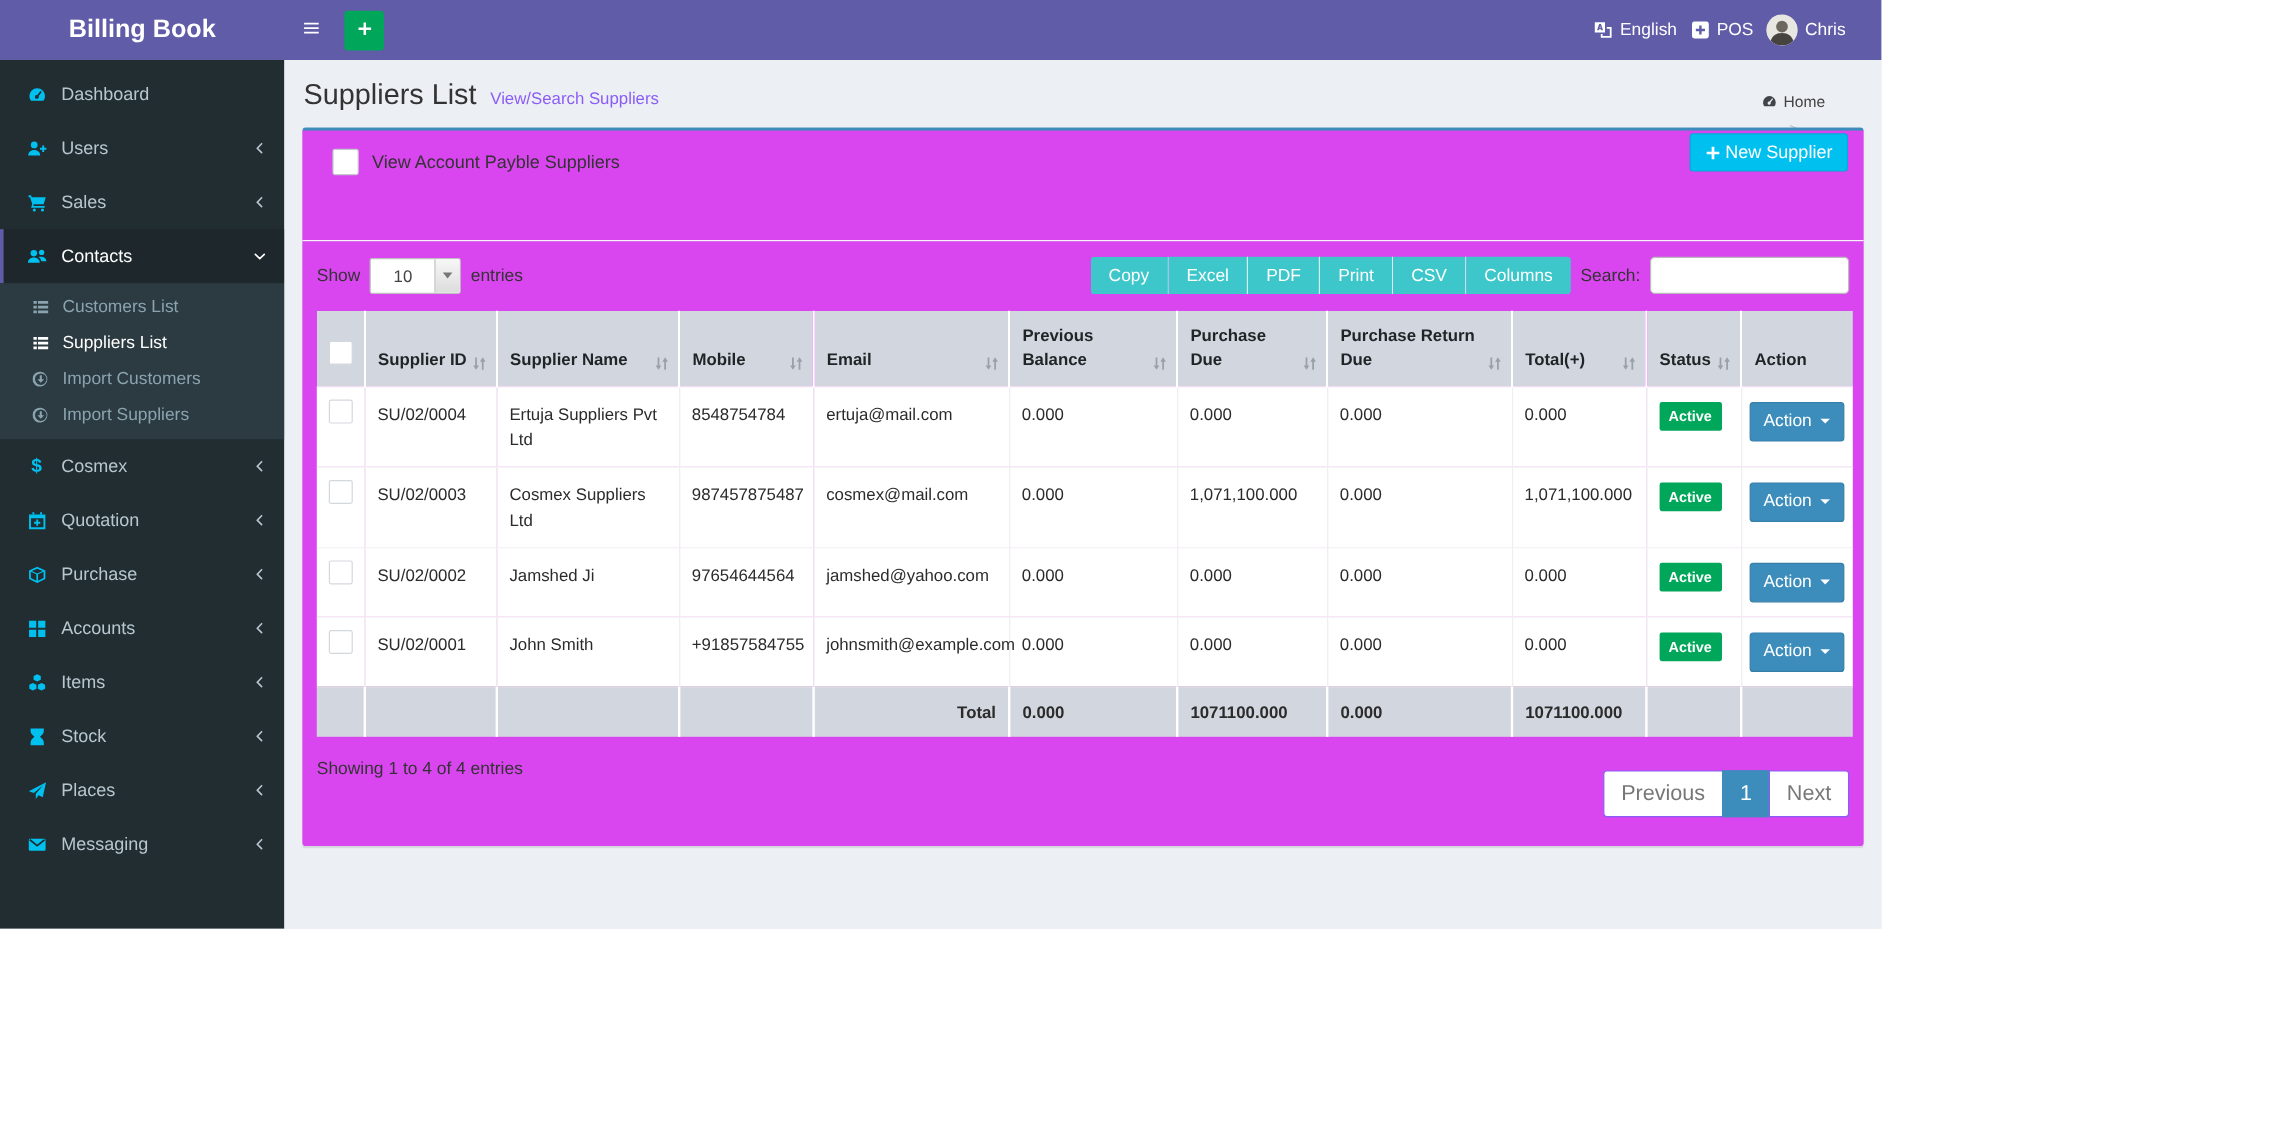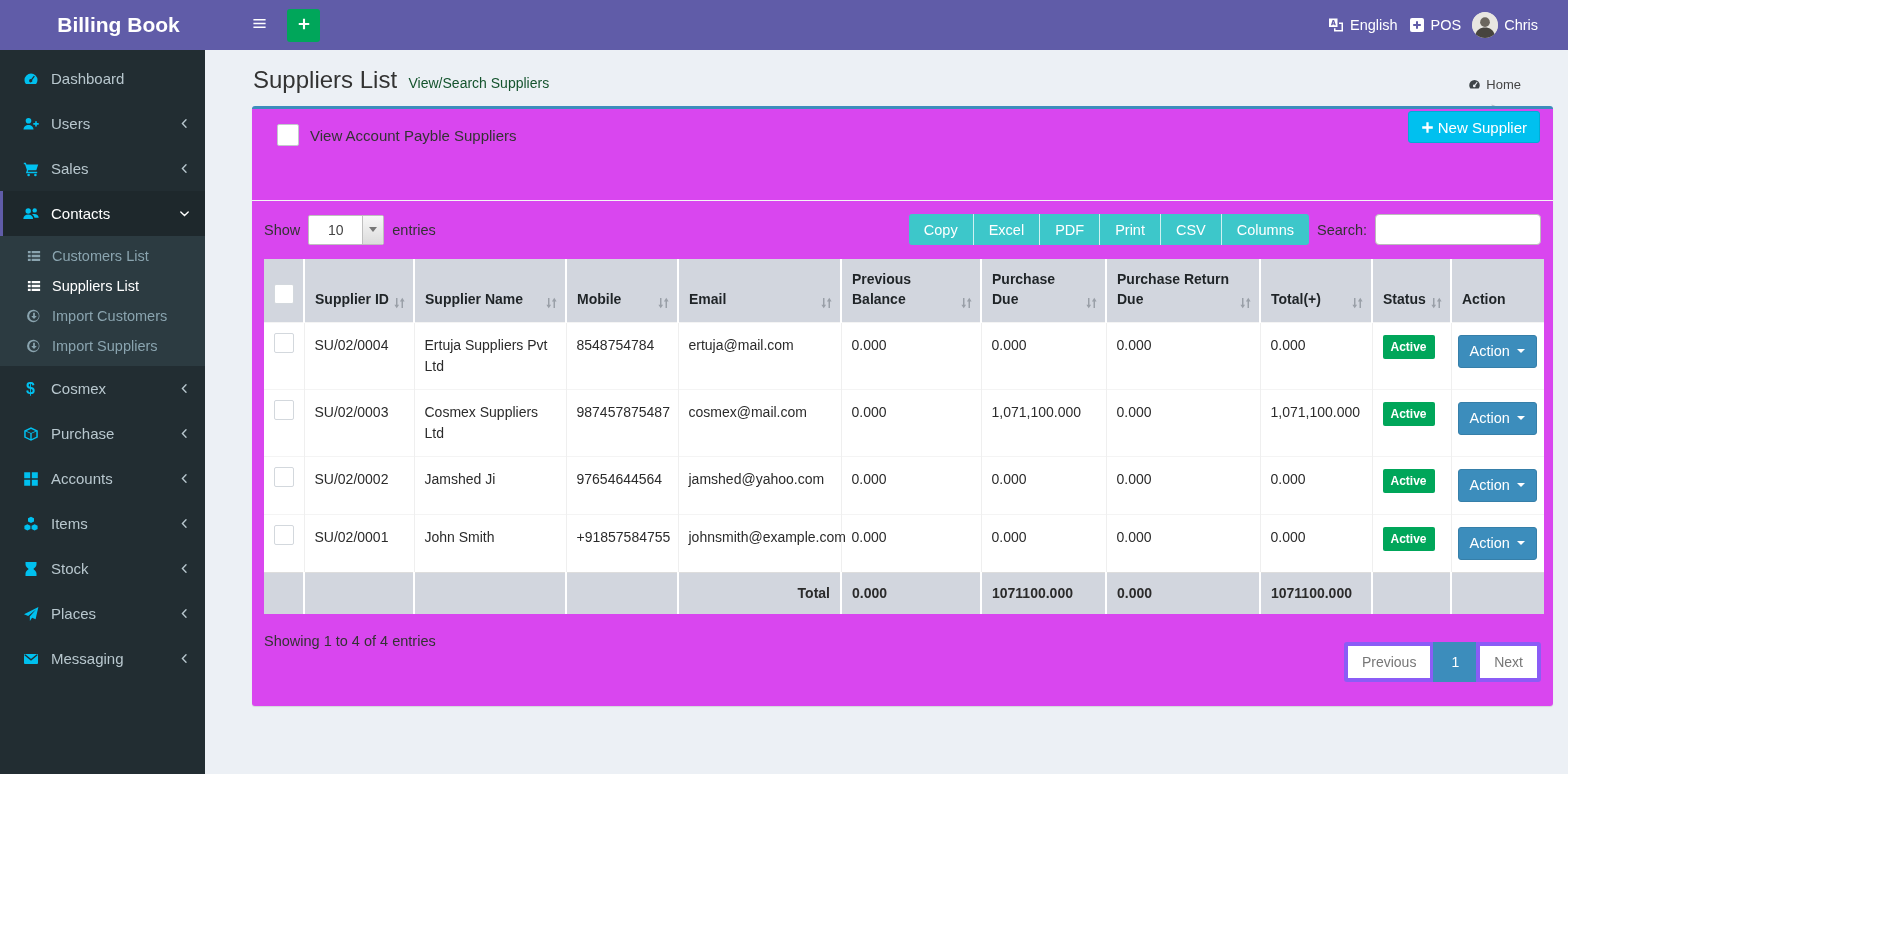--- a/index.html
+++ b/index.html
@@ -20,21 +20,21 @@
   .add-btn { width:33px; height:33px; background:var(--green,#00a65a); border:none; border-radius:3px; margin-left:6px; display:flex; align-items:center; justify-content:center; cursor:pointer; color:#fff; }
   .add-btn svg { width:14px; height:14px; fill:currentColor; }
   .nav-right { margin-left:auto; display:flex; align-items:center; gap:11px; padding-right:30px; color:#fff; font-size:14.5px; }
   .nav-item { display:flex; align-items:center; gap:6px; cursor:pointer; color:#fff; }
   .nav-item .icon { display:flex; }
   .nav-item .icon svg { width:16px; height:16px; fill:currentColor; }
   .avatar { width:26px; height:26px; border-radius:50%; overflow:hidden; display:block; background:#e3e3e3; }
   .avatar svg { width:26px; height:26px; display:block; }
 
   
-  .sidebar { position:absolute; top:50px; left:0; width:205px; bottom:0; background:var(--sidebar_bg,#222d32); }
+  .sidebar { position:absolute; top:50px; left:0; width:237px; bottom:0; background:var(--sidebar_bg,#222d32); }
   #sidebar-menu { padding-top:6px; }
   .side-item { display:flex; align-items:center; height:45px; padding-left:21px; color:var(--sidebar_text,#b8c7ce); font-size:15px; cursor:pointer; }
   .side-item .icon { width:19px; margin-right:11px; display:flex; justify-content:center; color:var(--icon_cyan,#00c0ef); }
   .side-item .icon svg { width:16px; height:16px; fill:currentColor; }
   .side-item .icon.dollar { font-weight:bold; font-size:16px; }
   .side-item.active { background:var(--sidebar_active_bg,#1e282c); color:#fff; border-left:3px solid var(--purple,#605ca8); padding-left:18px; }
   .chev { margin-left:auto; margin-right:15px; display:flex; color:var(--sidebar_text,#b8c7ce); }
   .side-item.active .chev { color:#fff; }
   .chev svg { width:11px; height:11px; fill:none; stroke:currentColor; stroke-width:2; stroke-linecap:round; }
   .chev.down svg { transform:rotate(-90deg); }
@@ -42,21 +42,21 @@
   .sub-item { display:flex; align-items:center; height:30px; padding-left:25px; color:#8aa4af; font-size:14.5px; cursor:pointer; }
   .sub-item .icon { width:17px; margin-right:10px; display:flex; justify-content:center; color:#8aa4af; }
   .sub-item .icon svg { width:14px; height:14px; fill:currentColor; }
   .sub-item.active { color:#fff; }
   .sub-item.active .icon { color:#fff; }
 
   
   .content { position:absolute; left:237px; top:50px; right:0; bottom:0; background:var(--content_bg,#ecf0f5); }
   .content-header { position:relative; padding:16px 16px 6px; }
   .page-title { display:inline; font-size:24px; font-weight:normal; color:#333; }
-  .subtitle { font-size:14px; color:#14532d; margin-left:7px; }
+  .subtitle { font-size:14px; color:#8b5cf6; margin-left:7px; }
   .breadcrumb { position:absolute; right:17px; top:27px; font-size:13px; display:flex; align-items:center; gap:8px; color:#444;flex-direction:column; }
   .crumb { display:flex; align-items:center; gap:5px; color:#444; cursor:pointer; }
   .crumb .icon { display:flex; color:#3f4549; }
   .crumb .icon svg { width:13px; height:13px; fill:currentColor; }
   .crumb.last { color:#999; cursor:default; }
   .crumb-sep { color:#b8bec4; }
 
   
   .card { margin:6px 15px 0; background:#d946ef; border-top:3px solid var(--card_accent,#3c8dbc); border-radius:3px; box-shadow:0 1px 1px rgba(0,0,0,.1); position:relative; padding-bottom:24px; }
   .card-header { height:92px; border-bottom:1px solid #f4f4f4; position:relative; }
@@ -94,21 +94,21 @@
   .data-table tfoot td:last-child { border-right:none; }
   .total-label { text-align:right; }
   .badge { background:var(--green,#00a65a); color:#fff; font-size:12px; font-weight:bold; padding:3px 8px; border-radius:2px; display:inline-block; }
   .cell-action { padding-left:6px !important; padding-right:4px !important; }
   .action-btn { background:var(--action_blue,#3c8dbc); border:1px solid #367fa9; color:#fff; font-size:14.5px; font-family:inherit; height:33px; padding:0 11px; border-radius:3px; display:inline-flex; align-items:center; gap:7px; cursor:pointer; }
   .caret-white { width:0; height:0; border-left:4px solid transparent; border-right:4px solid transparent; border-top:4px solid #fff; display:inline-block; }
 
   .table-footer { display:flex; justify-content:space-between; align-items:flex-start; margin:14px 12px 0; }
   .summary { font-size:14.5px; color:#333; margin-top:5px; }
   .pagination { display:flex; margin-top:14px; }
-  .page-btn { border:4px solid #8b5cf6; background:#fff; color:#777; font-size:14px; padding:8px 14px; margin-left:-1px; cursor:pointer; }
+  .page-btn { border:1px solid #8b5cf6; background:#fff; color:#777; font-size:18px; padding:8px 14px; margin-left:-1px; cursor:pointer; }
   .page-btn.prev { border-radius:3px 0 0 3px; margin-left:0; }
   .page-btn.current { background:var(--action_blue,#3c8dbc); border-color:var(--action_blue,#3c8dbc); color:#fff; }
   .page-btn.next { border-radius:0 3px 3px 0;text-align:right; }
 </style>
 </head>
 <body>
 
 <div class="app">
 
   <header class="navbar">
@@ -254,20 +254,34 @@
           <span class="side-label">Cosmex</span>
           <span class="chev">
             <svg viewBox="0 0 16 16">
               <path d="M10.2 2.6 5 8l5.2 5.4"></path>
             </svg>
           </span>
         </div>
         <div class="side-item">
           <span class="icon">
             <svg viewBox="0 0 16 16">
+              <path d="M4 .8h1.6v2H4zM10.4.8H12v2h-1.6z"></path>
+              <path d="M1.2 2.8h13.6V15H1.2zm1.6 3v7.6h10.4V5.8zM7.2 7h1.6v1.8h1.8v1.6H8.8v1.8H7.2v-1.8H5.4V8.8h1.8z"></path>
+            </svg>
+          </span>
+          <span class="side-label">Quotation</span>
+          <span class="chev">
+            <svg viewBox="0 0 16 16">
+              <path d="M10.2 2.6 5 8l5.2 5.4"></path>
+            </svg>
+          </span>
+        </div>
+        <div class="side-item">
+          <span class="icon">
+            <svg viewBox="0 0 16 16">
               <path d="M8 1.2 14.8 4.4v7.2L8 14.8 1.2 11.6V4.4zM2.7 5.5v5.2L7.3 13V7.6zm10.6 0L8.7 7.6V13l4.6-2.3zM8 2.9 3.5 4.9 8 6.9l4.5-2z"></path>
             </svg>
           </span>
           <span class="side-label">Purchase</span>
           <span class="chev">
             <svg viewBox="0 0 16 16">
               <path d="M10.2 2.6 5 8l5.2 5.4"></path>
             </svg>
           </span>
         </div>

